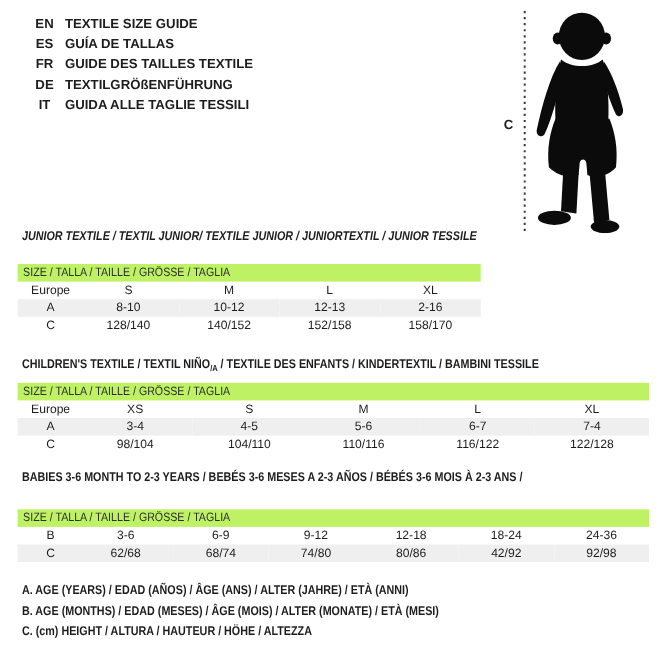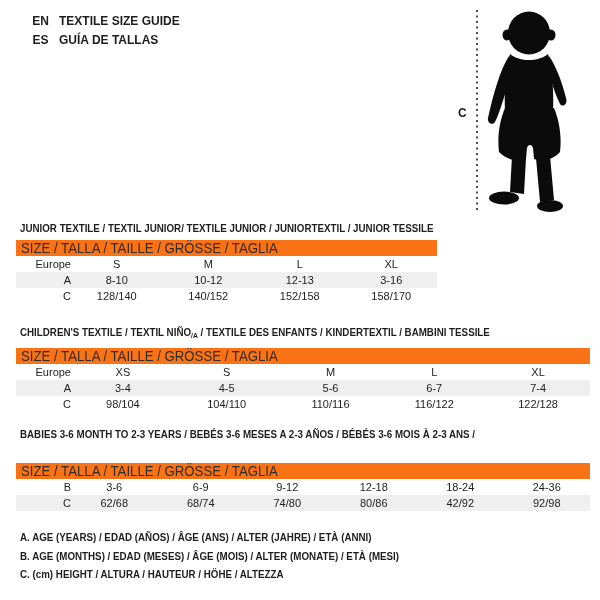--- a/index.html
+++ b/index.html
@@ -14,46 +14,55 @@
   
   .c-label{left:458px;top:106px;font-size:12px;font-weight:bold;}
   
   .sec-title{left:20px;font-weight:bold;font-size:11.5px;white-space:nowrap;line-height:16.5px;}
   .cond{display:inline-block;transform:scaleX(0.85);transform-origin:left center;white-space:nowrap;}
   .cond-h{display:inline-block;transform:scaleX(0.88);transform-origin:left center;white-space:nowrap;}
   .sub{font-size:8px;vertical-align:-2px;}
   
   table.size-table{position:absolute;border-collapse:collapse;table-layout:fixed;font-size:11px;color:#1d1d1d;}
   table.size-table th{
-    background:#f97316;color:#2e2e2e;font-weight:normal;text-align:left;
-    height:16px;padding:0 0 0 5px;line-height:16px;font-size:15px;
+    background:#bef264;color:#2e2e2e;font-weight:normal;text-align:left;
+    height:16px;padding:0 0 0 5px;line-height:16px;font-size:11px;
   }
   table.size-table td{
     height:16px;line-height:16px;padding:0;text-align:center;white-space:nowrap;
   }
-  table.size-table td:first-child{text-align:right;padding-left:5px;}
+  table.size-table td:first-child{text-align:center;padding-left:5px;}
   table.size-table tr.alt td{background:#efefef;}
   .t-junior{left:16px;top:240px;width:421px;}
   .t-children{left:16px;top:348px;width:574px;}
   .t-babies{left:16px;top:463px;width:574px;}
   col.c-label{width:55px;}
   
   .footnotes{left:20px;top:528px;font-weight:bold;font-size:11.5px;line-height:18.5px;white-space:nowrap;}
 </style>
 </head>
 <body>
 
 <div>
 
   <div class="abs lang-block">
     <div>
       <span class="lang-code">EN</span><span>TEXTILE SIZE GUIDE</span>
     </div>
     <div>
       <span class="lang-code">ES</span><span>GUÍA DE TALLAS</span>
+    </div>
+    <div>
+      <span class="lang-code">FR</span><span>GUIDE DES TAILLES TEXTILE</span>
+    </div>
+    <div>
+      <span class="lang-code">DE</span><span>TEXTILGRÖßENFÜHRUNG</span>
+    </div>
+    <div>
+      <span class="lang-code">IT</span><span>GUIDA ALLE TAGLIE TESSILI</span>
     </div>
   </div>
 
   <span class="abs c-label">C</span>
   <svg class="abs" style="left:470px;top:10px;" width="112" height="202" viewBox="0 0 112 202" aria-hidden="true">
     <line x1="7" y1="0" x2="7" y2="200" stroke="#3a3a3a" stroke-width="1.8" stroke-dasharray="2 3.5"></line>
     <g fill="#0b0b0b">
       <ellipse cx="37" cy="25" rx="4.5" ry="5.5"></ellipse>
       <ellipse cx="81" cy="25" rx="4.5" ry="5.5"></ellipse>
       <ellipse cx="59" cy="23" rx="21" ry="21.5"></ellipse>
@@ -61,21 +70,21 @@
       <path d="M39,46 C30,60 23,85 18,108 C17,113 22,116 25,112 C32,98 37,75 43,58 Z"></path>
       <path d="M79,46 C86,56 92,72 96,88 C98,94 93,98 90,94 C84,82 80,66 76,56 Z"></path>
       <path d="M35,98 C30,110 27,125 29,142 C37,150 48,152 56,149 L57,138 C58,134 62,134 63,138 L64,149 C72,152 83,150 90,142 C92,125 89,110 84,98 Z"></path>
       <path d="M42,146 L56,148 L54,184 L40,182 Z"></path>
       <ellipse cx="34" cy="188" rx="15" ry="6.5"></ellipse>
       <path d="M66,148 L80,146 L84,190 L70,192 Z"></path>
       <ellipse cx="80" cy="196" rx="13" ry="6"></ellipse>
     </g>
   </svg>
 
-  <div class="abs sec-title" style="top:220px;">
+  <div class="abs sec-title" style="top:207px;font-style:italic;">
     <span class="cond">JUNIOR TEXTILE / TEXTIL JUNIOR/ TEXTILE JUNIOR / JUNIORTEXTIL / JUNIOR TESSILE</span>
   </div>
   <table class="size-table t-junior">
     <colgroup>
         <col class="c-label">
         <col>
         <col>
         <col>
         <col>
       </colgroup>
@@ -92,21 +101,21 @@
         <td>S</td>
         <td>M</td>
         <td>L</td>
         <td>XL</td>
       </tr>
       <tr class="alt">
         <td>A</td>
         <td>8-10</td>
         <td>10-12</td>
         <td>12-13</td>
-        <td>3-16</td>
+        <td>2-16</td>
       </tr>
       <tr>
         <td>C</td>
         <td>128/140</td>
         <td>140/152</td>
         <td>152/158</td>
         <td>158/170</td>
       </tr>
     </tbody>
   </table>

